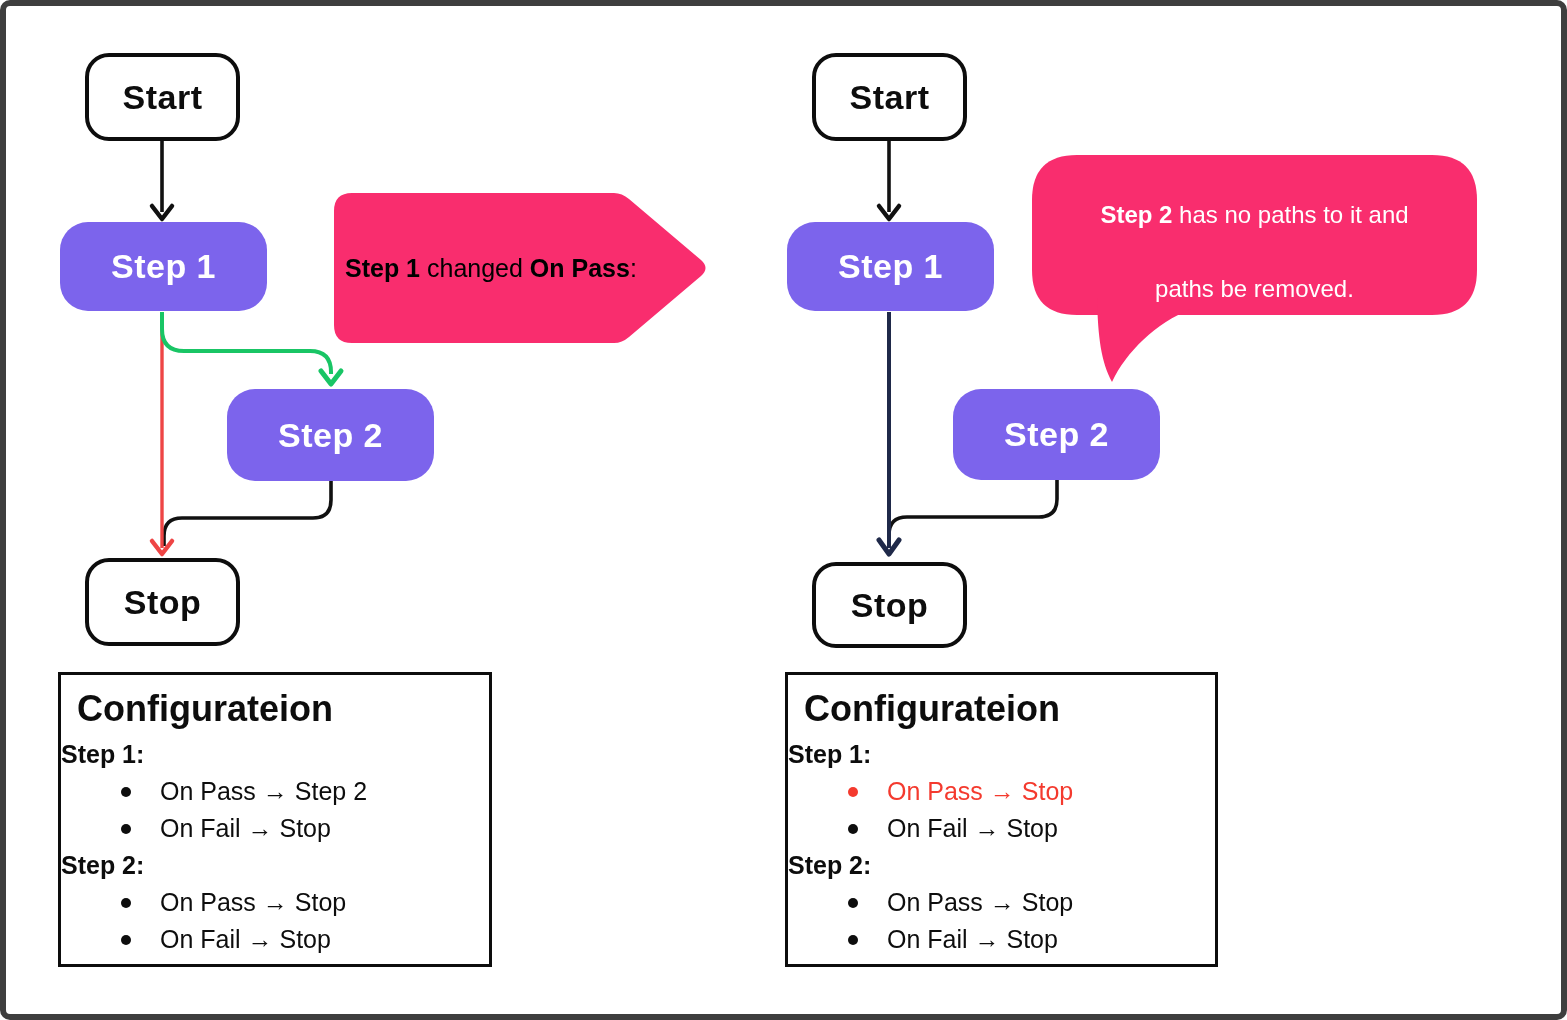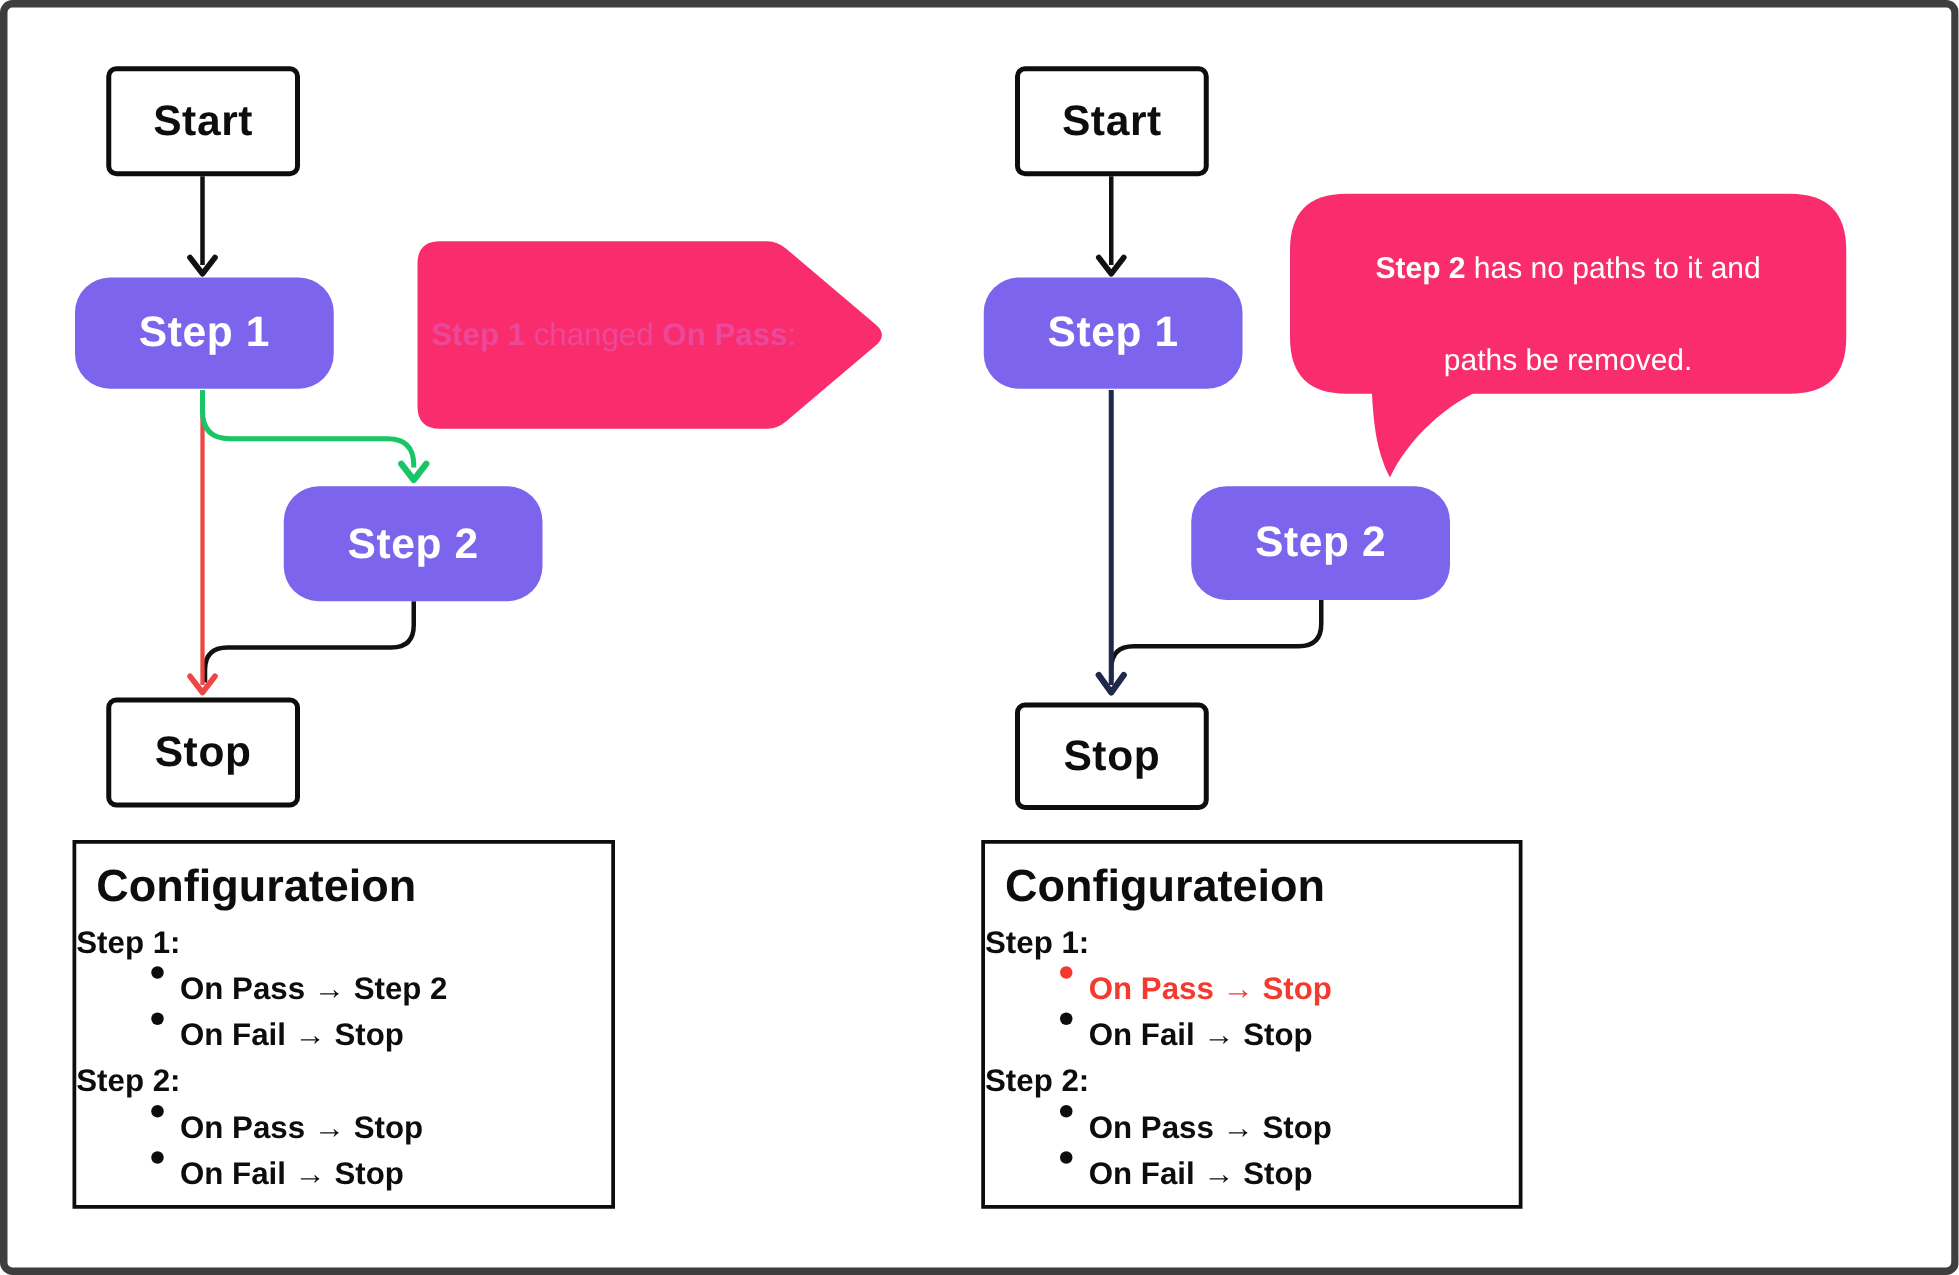--- a/index.html
+++ b/index.html
@@ -23,44 +23,44 @@
   .head-red   { stroke:var(--red,#EE4545); stroke-width:4.5; }
   .head-green { stroke:var(--green,#19C565); stroke-width:5; }
   .head-navy  { stroke:var(--navy,#1F2949); stroke-width:5; }
   .shape-pink { fill:var(--pink,#F92D6E); }
 
   
   .node {
     position:absolute; z-index:10; display:flex; align-items:center; justify-content:center;
     font-weight:700; font-size:34px; letter-spacing:0.5px; box-sizing:border-box;
   }
-  .node.terminal { background:#fff; border:4px solid #0d0d0d; border-radius:8px; color:#0d0d0d; }
+  .node.terminal { background:#fff; border:4px solid #0d0d0d; border-radius:24px; color:#0d0d0d; }
   .node.step { background:var(--purple,#7C64EC); border-radius:28px; color:#fff; }
 
   
   .callout-text {
-    position:absolute; z-index:11; color:#ec4899; font-size:25px; line-height:37px;
+    position:absolute; z-index:11; color:#000000; font-size:25px; line-height:37px;
     display:flex; flex-direction:column; justify-content:center;gap:20px;
   }
   .callout-text .ln { white-space:nowrap; }
   .b { font-weight:700; }
   .r { font-weight:400; }
   .bubble-text {
     position:absolute; z-index:11; color:#fff; font-size:24px; line-height:38px;
     display:flex; flex-direction:column; justify-content:flex-start; text-align:center;gap:36px;
   }
 
   
   .config {
     position:absolute; z-index:10; background:#fff; border:3px solid #0d0d0d;
     box-sizing:border-box; color:#0d0d0d;
   }
   .cfg-title { font-weight:700; font-size:36px; margin:13px 0 6px 16px; }
   .cfg-label { font-weight:700; font-size:25px; line-height:37px; }
-  .cfg-item  { display:flex; font-weight:700; font-size:25px; line-height:37px; margin-left:60px; }
+  .cfg-item  { display:flex; align-items:center; font-weight:400; font-size:25px; line-height:37px; margin-left:60px;gap:16px; }
   .bullet    { width:10px; height:10px; border-radius:50%; background:#0d0d0d; margin-right:13px; flex:0 0 auto; }
   .cfg-item.changed, .cfg-item.changed .bullet { color:var(--red-text,#F43A2E); }
   .cfg-item.changed .bullet { background:var(--red-text,#F43A2E); }
 </style>
 </head>
 <body>
 
 <div class="canvas">
 
   <svg class="layer" viewBox="0 0 1567 1020">

